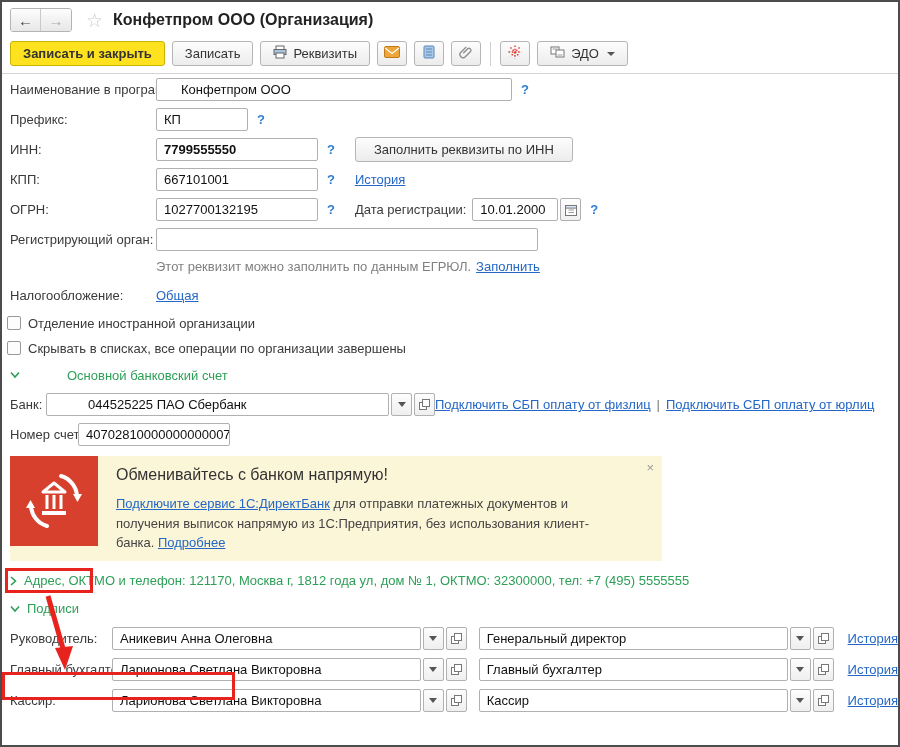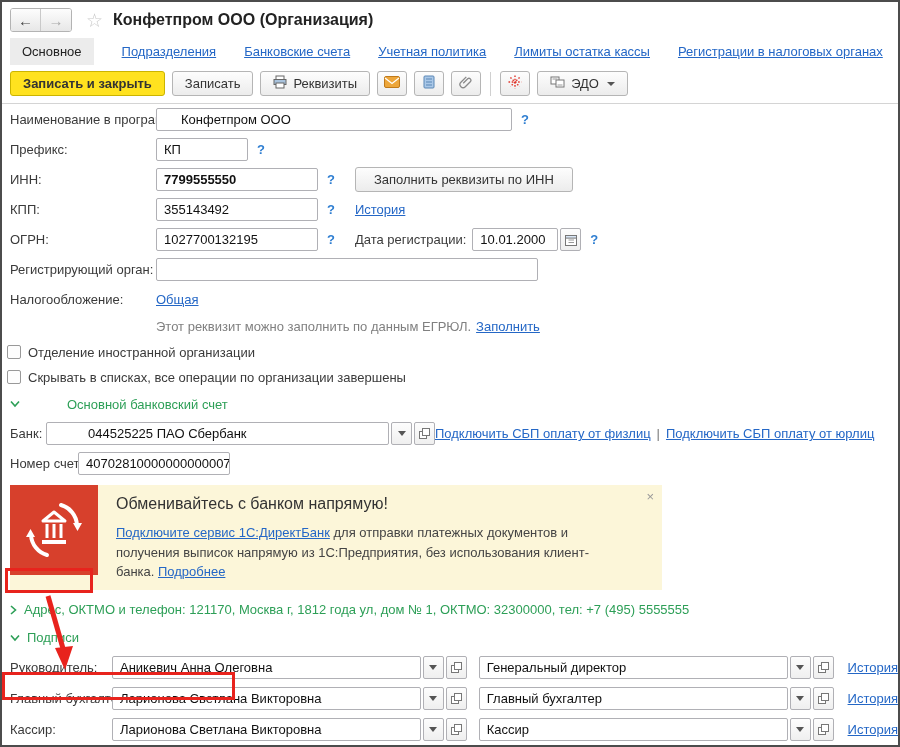--- a/index.html
+++ b/index.html
@@ -80,28 +80,20 @@
           <span>←</span>
         </div>
       <div class="navbtn fwd">
           <span>→</span>
         </div>
     </div>
     <span class="star">☆</span>
     <span class="title">Конфетпром ООО (Организация)</span>
   </div>
 
-  <div class="tabs">
-    <span class="tab active">Основное</span>
-    <span class="tab">Подразделения</span>
-    <span class="tab">Банковские счета</span>
-    <span class="tab">Учетная политика</span>
-    <span class="tab">Лимиты остатка кассы</span>
-    <span class="tab">Регистрации в налоговых органах</span>
-  </div>
 
   <div class="toolbar">
     <div class="btn primary">Записать и закрыть</div>
     <div class="btn">Записать</div>
     <div class="btn">
       <span><svg width="14" height="14" viewBox="0 0 14 14">
             <rect x="3" y="1" width="8" height="3.5" fill="#fff" stroke="#666"></rect>
             <rect x="1" y="4.5" width="12" height="5" fill="#a9c3dd" stroke="#666"></rect>
             <rect x="3" y="8" width="8" height="5" fill="#fff" stroke="#666"></rect>
           </svg></span>
@@ -165,21 +157,21 @@
 
     <div class="row">
       <span class="lbl lbl-top">ИНН:</span>
       <div class="field" style="width:162px;font-weight:bold;">7799555550</div>
       <span class="help">?</span>
       <div class="btn" style="margin-left:20px; padding:0 18px;">Заполнить реквизиты по ИНН</div>
     </div>
 
     <div class="row">
       <span class="lbl lbl-top">КПП:</span>
-      <div class="field" style="width:162px;">355143492</div>
+      <div class="field" style="width:162px;">667101001</div>
       <span class="help">?</span>
       <span class="link" style="margin-left:20px;">История</span>
     </div>
 
     <div class="row">
       <span class="lbl lbl-top">ОГРН:</span>
       <div class="field" style="width:162px;">1027700132195</div>
       <span class="help">?</span>
       <span class="lbl" style="margin-left:20px;">Дата регистрации:</span>
       <div class="field" style="width:86px; margin-left:6px;">10.01.2000</div>
@@ -192,28 +184,28 @@
           </svg>
         </div>
       <span class="help">?</span>
     </div>
 
     <div class="row">
       <span class="lbl lbl-top">Регистрирующий орган:</span>
       <div class="field" style="width:382px;"></div>
     </div>
 
-    <div class="row">
-      <span class="lbl lbl-top">Налогообложение:</span>
-      <span class="link">Общая</span>
-    </div>
-
     <div class="row" style="height:17px; margin:0 0 9px 146px;">
       <span class="hint">Этот реквизит можно заполнить по данным ЕГРЮЛ.</span>
       <span class="link" style="margin-left:5px;">Заполнить</span>
+    </div>
+
+    <div class="row">
+      <span class="lbl lbl-top">Налогообложение:</span>
+      <span class="link">Общая</span>
     </div>
 
     <div class="cbrow">
       <span class="cbx"></span>
       <span class="lbl">Отделение иностранной организации</span>
     </div>
     <div class="cbrow">
       <span class="cbx"></span>
       <span class="lbl">Скрывать в списках, все операции по организации завершены</span>
     </div>

